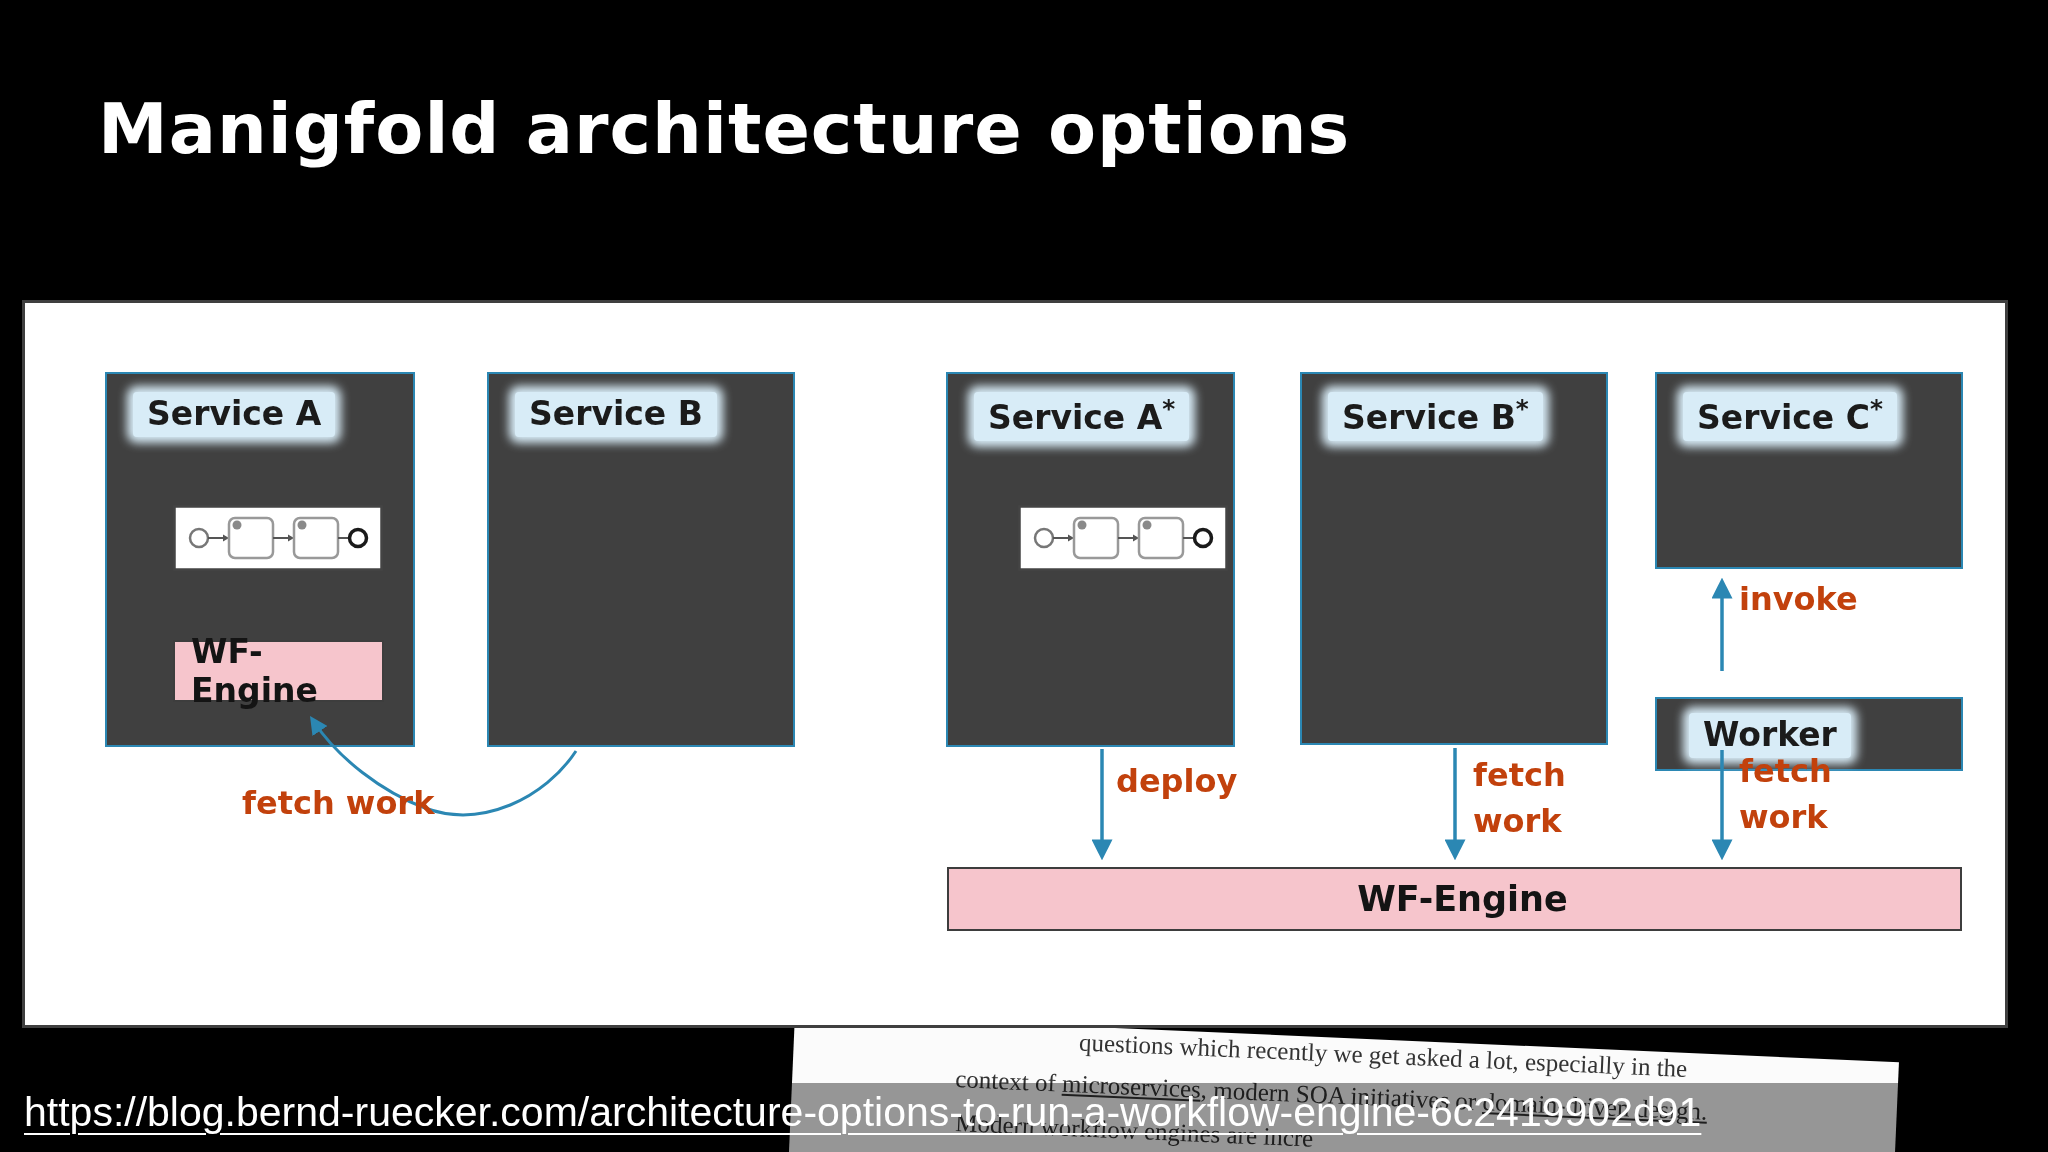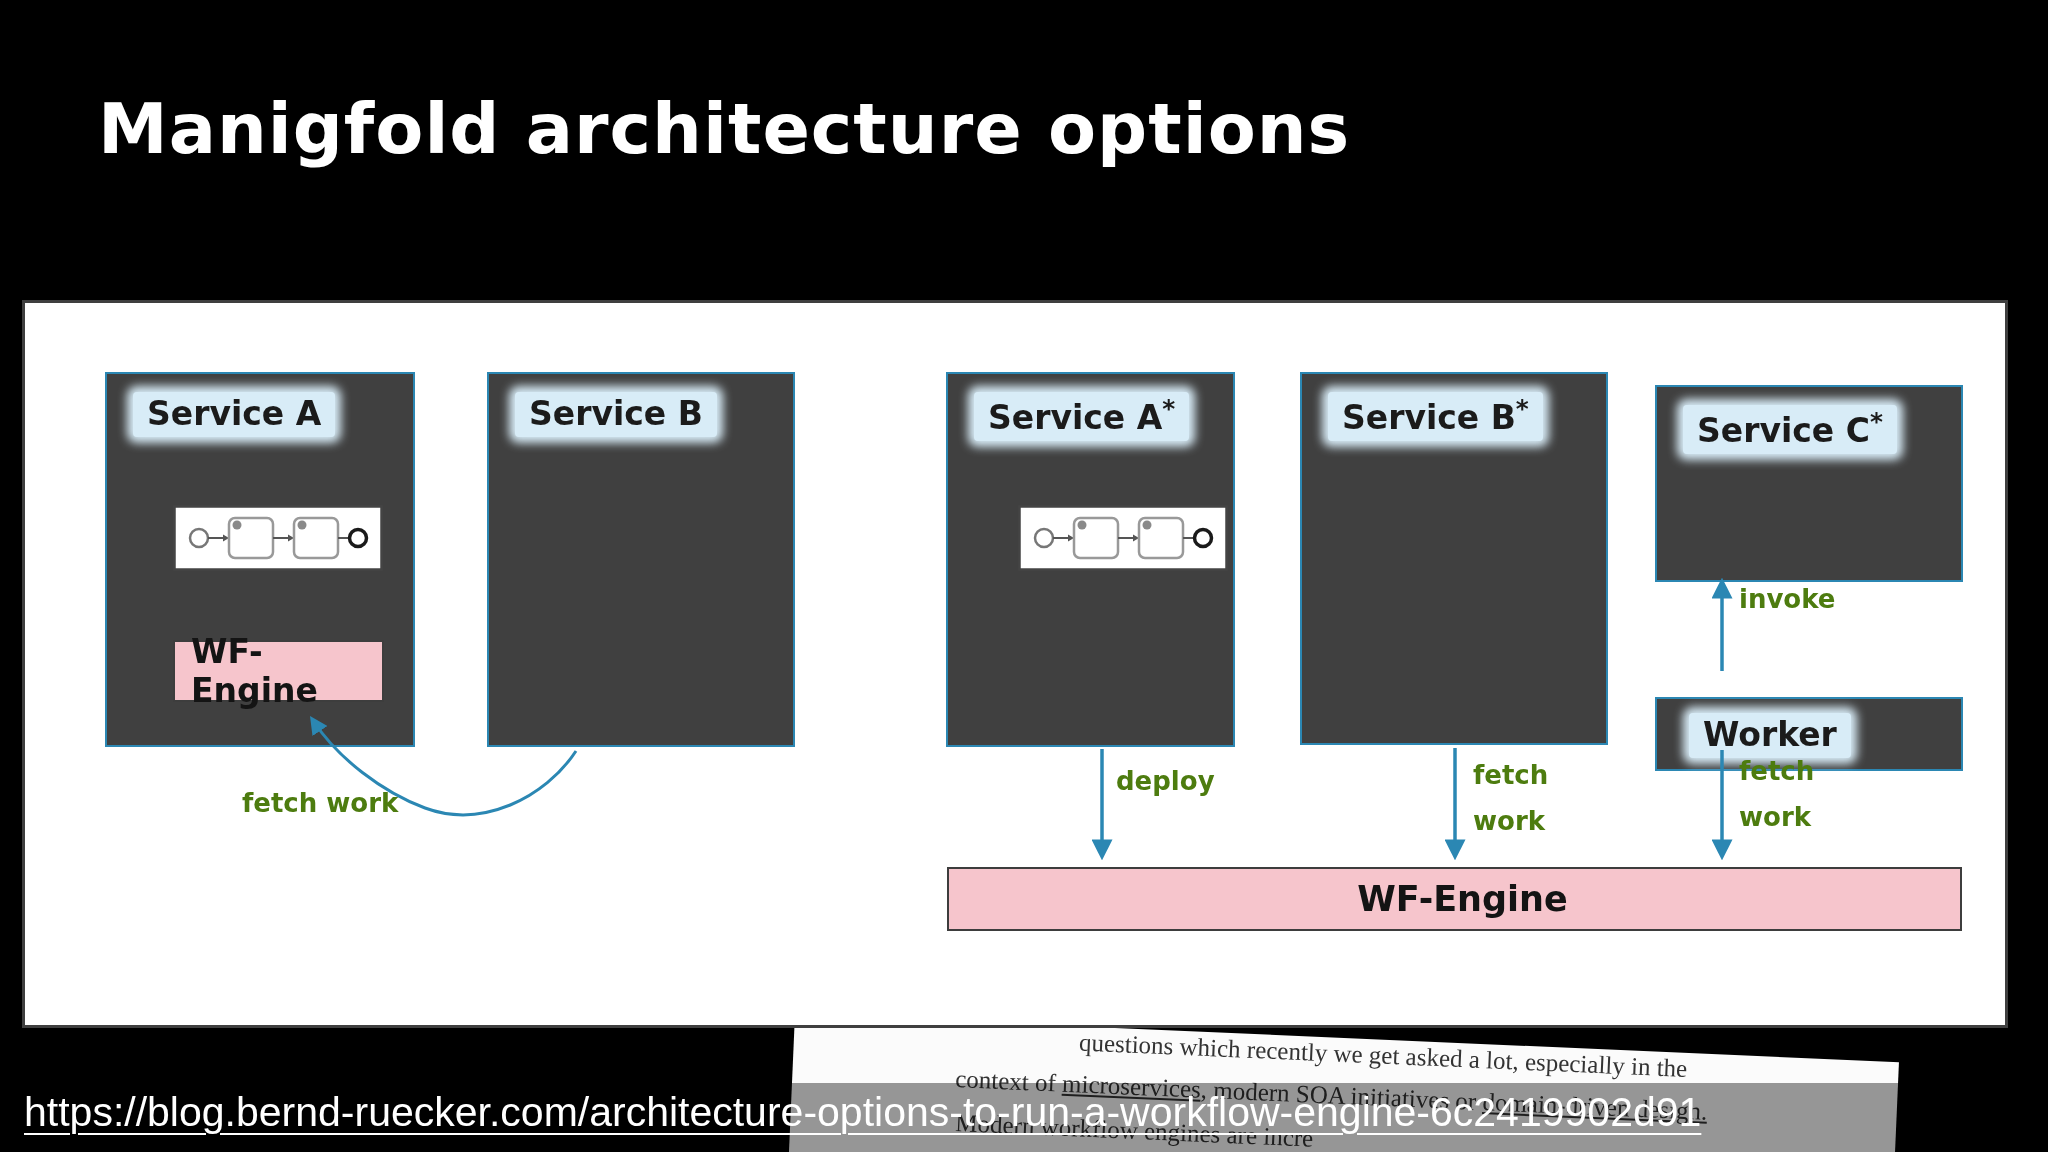--- a/index.html
+++ b/index.html
@@ -15,21 +15,21 @@
   .panel{position:absolute;left:22px;top:300px;width:1986px;height:728px;
     background:#ffffff;border:3px solid #3f3f3f;box-sizing:border-box;z-index:2;}
 
   
   .svc{position:absolute;background:#404040;border:2.5px solid #2b87b3;
     box-sizing:border-box;z-index:3;}
   .svc-a {left:105px; top:372px; width:310px; height:375px;}
   .svc-b {left:487px; top:372px; width:308px; height:375px;}
   .svc-a2{left:946px; top:372px; width:289px; height:375px;}
   .svc-b2{left:1300px;top:372px; width:308px; height:373px;}
-  .svc-c2{left:1655px;top:372px; width:308px; height:197px;margin-top:13px;}
+  .svc-c2{left:1655px;top:372px; width:308px; height:197px;}
   .worker{left:1655px;top:673px; width:308px; height:74px;margin-top:24px;}
 
   .svc-label{position:absolute;left:26px;top:18px;display:inline-block;
     background:#d8ecf7;box-shadow:0 0 10px 6px #d8ecf7;border-radius:4px;
     padding:2px 14px 4px 14px;font-size:33px;font-weight:700;color:#1b1b1b;
     white-space:nowrap;}
   .svc-label sup{font-size:0.75em;}
   .worker .svc-label{left:32px;top:14px;}
 
   
@@ -38,21 +38,21 @@
     font-weight:700;color:#141414;z-index:3;padding-left:16px;}
   .engine-small{left:173px;top:640px;width:211px;height:62px;font-size:33px;}
   .engine-bar{left:947px;top:867px;width:1015px;height:64px;font-size:35px;}
 
   
   .bpmn{position:absolute;z-index:4;}
   .bpmn-a {left:173px;top:505px;}
   .bpmn-a2{left:1018px;top:505px;}
 
   
-  .blue-label{position:absolute;color:#4d7c0f;font-size:26px;font-weight:600;
+  .blue-label{position:absolute;color:#c2410c;font-size:32px;font-weight:600;
     z-index:4;white-space:nowrap;line-height:46px;}
   .lbl-fetch-left{left:242px;top:780px;}
   .lbl-deploy{left:1116px;top:758px;}
   .lbl-fetch-b{left:1473px;top:752px;}
   .lbl-invoke{left:1739px;top:576px;}
   .lbl-fetch-w{left:1739px;top:748px;}
 
   
   .arrows{position:absolute;left:0;top:0;width:2048px;height:1152px;z-index:3;}
 

